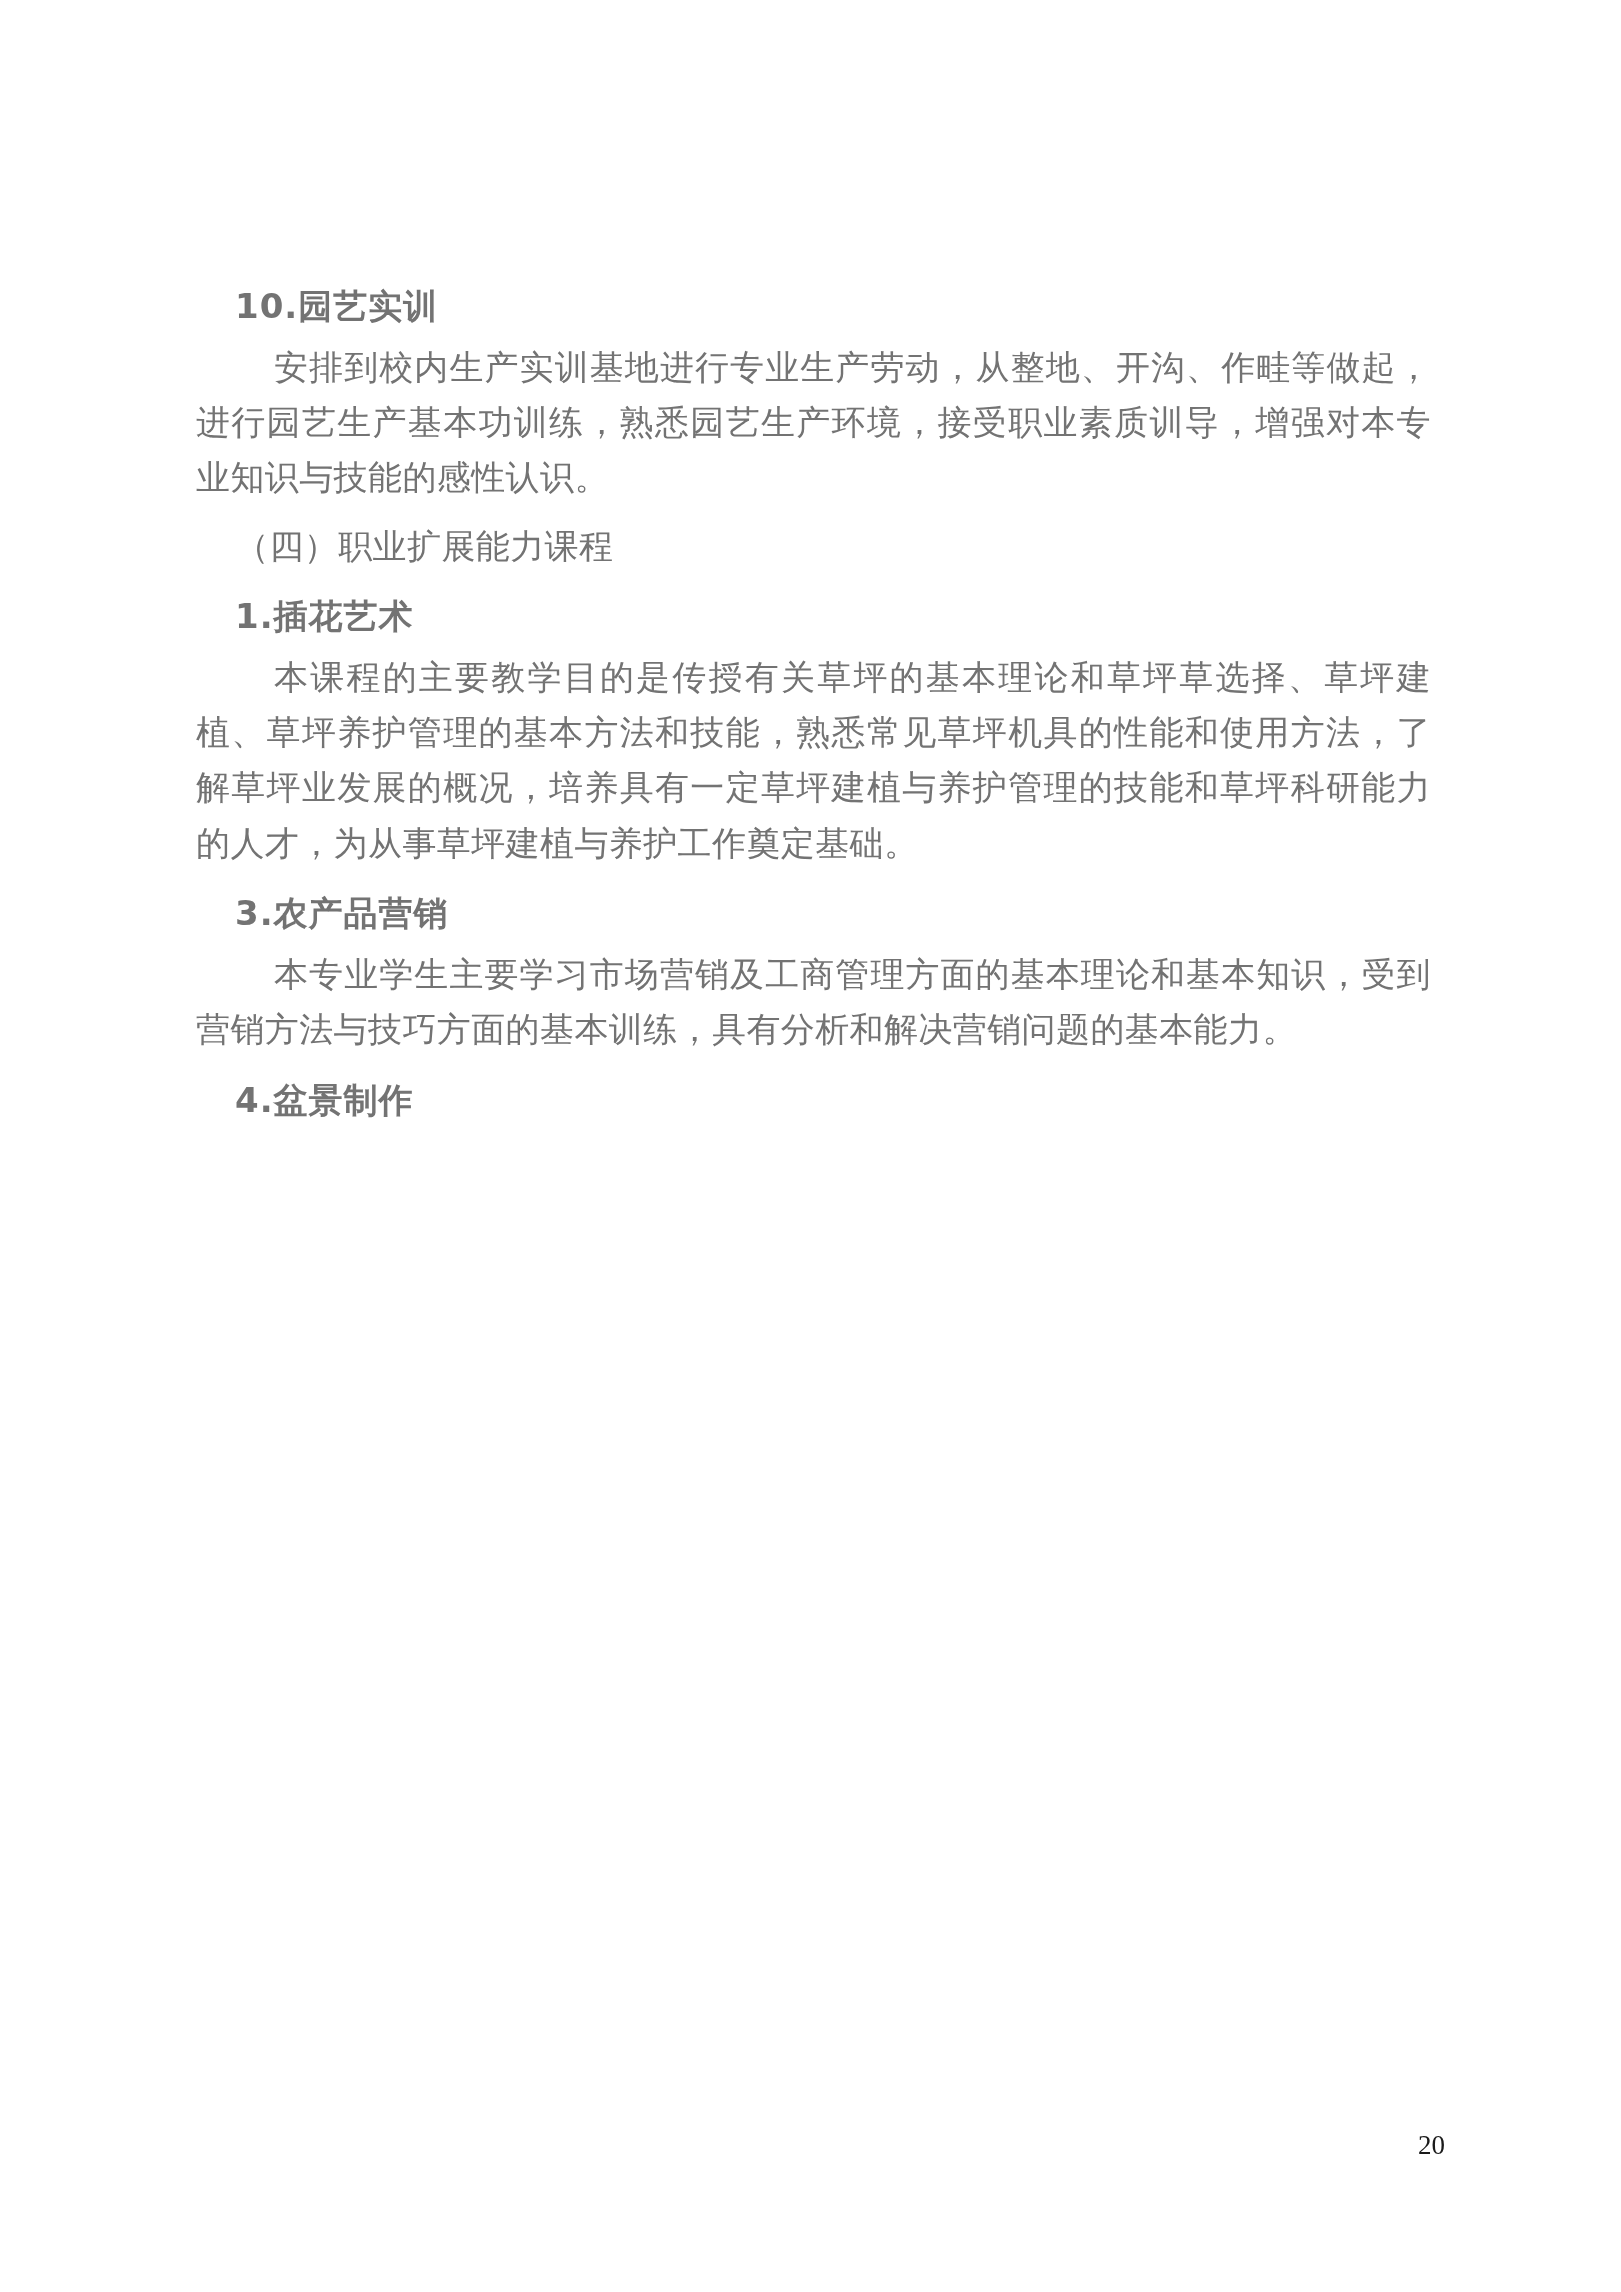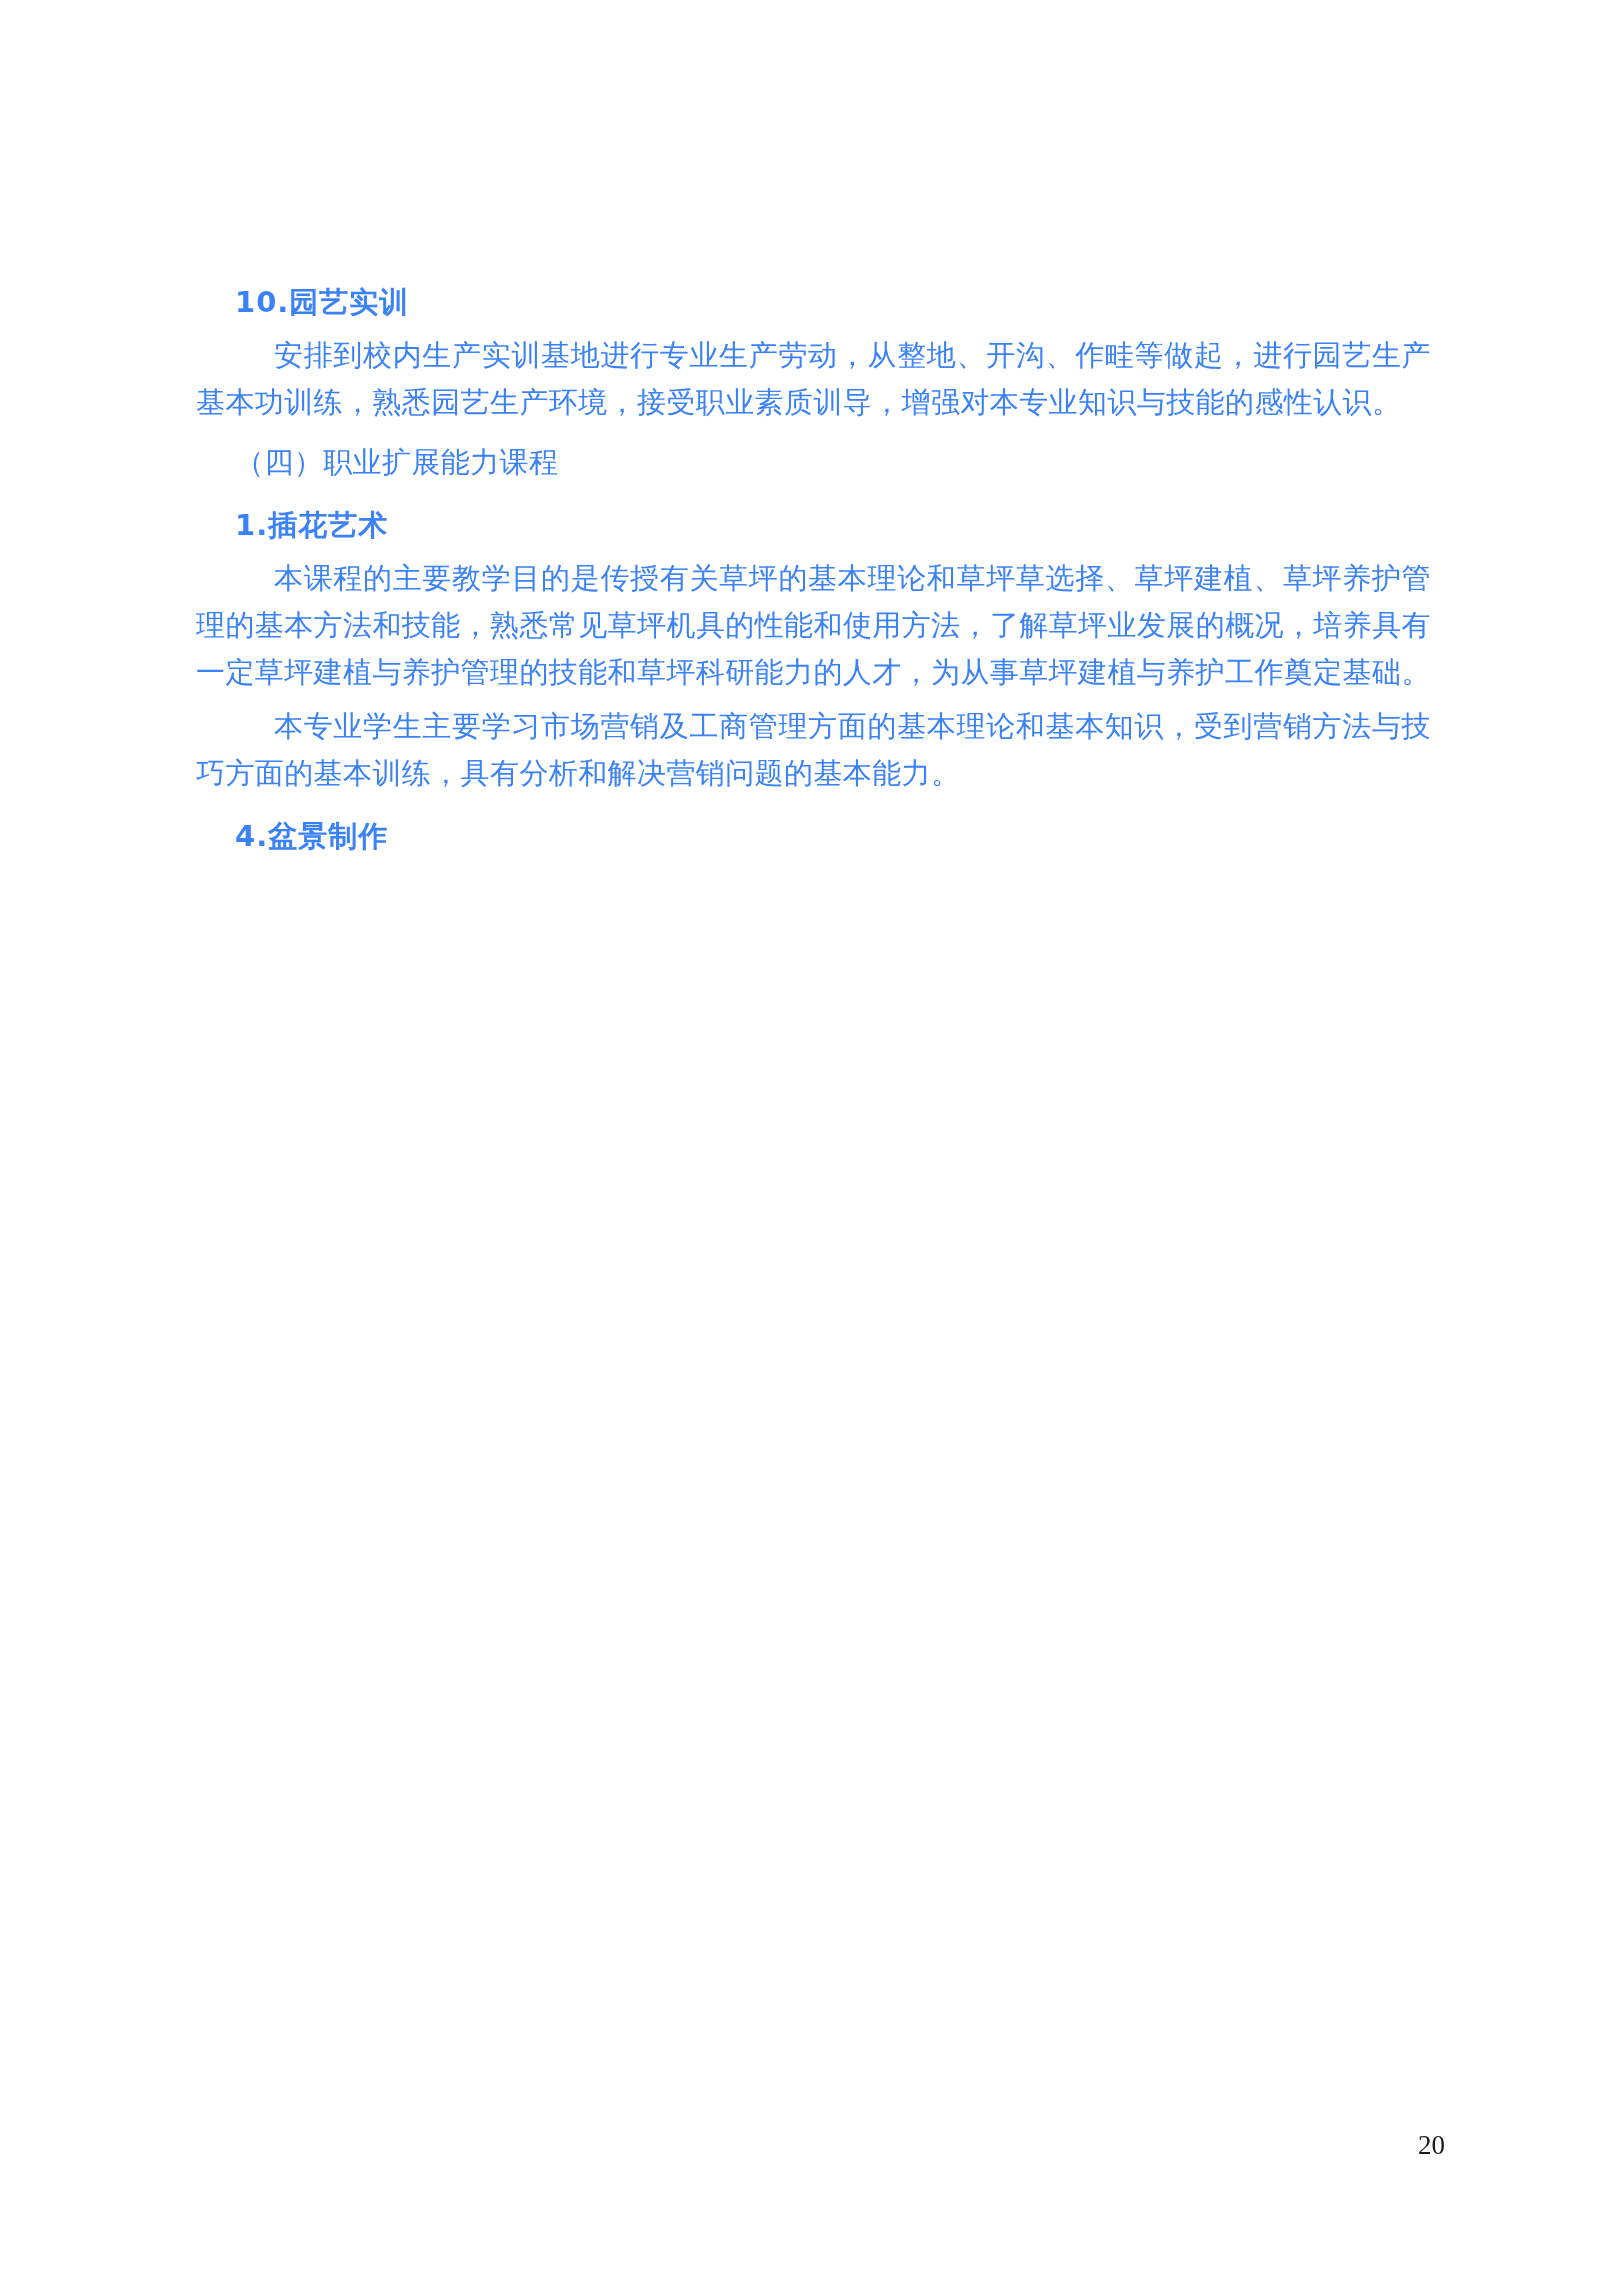--- a/index.html
+++ b/index.html
@@ -19,23 +19,23 @@
     overflow: hidden;
   }
   .content {
     position: absolute;
     left: 196px;
     top: 263px;
     width: 1235px;
   }
   .para {
     margin: 0 0 3.9px 0;
-    font-size: 29px;
+    font-size: 34px;
     line-height: 1.62;
-    color: #3b82f6;
+    color: #737373;
     text-align: justify;
     text-justify: inter-ideograph;
     letter-spacing: 0.4px;
   }
   .heading {
     font-weight: bold;
     text-indent: 39px;
     margin-top: 15.7px;
     margin-bottom: 5.9px;
     letter-spacing: 1px;
@@ -70,20 +70,21 @@
     <p class="para body-text">安排到校内生产实训基地进行专业生产劳动，从整地、开沟、作畦等做起，进行园艺生产基本功训练，熟悉园艺生产环境，接受职业素质训导，增强对本专业知识与技能的感性认识。</p>
 
     <p class="para sub-title">（四）职业扩展能力课程</p>
 
     <p class="para heading">1.插花艺术</p>
 
 
 
     <p class="para body-text">本课程的主要教学目的是传授有关草坪的基本理论和草坪草选择、草坪建植、草坪养护管理的基本方法和技能，熟悉常见草坪机具的性能和使用方法，了解草坪业发展的概况，培养具有一定草坪建植与养护管理的技能和草坪科研能力的人才，为从事草坪建植与养护工作奠定基础。</p>
 
+    <p class="para heading">3.农产品营销</p>
 
     <p class="para body-text">本专业学生主要学习市场营销及工商管理方面的基本理论和基本知识，受到营销方法与技巧方面的基本训练，具有分析和解决营销问题的基本能力。</p>
 
     <p class="para heading">4.盆景制作</p>
 
 
   </div>
 
   <div class="page-number">20</div>
 

